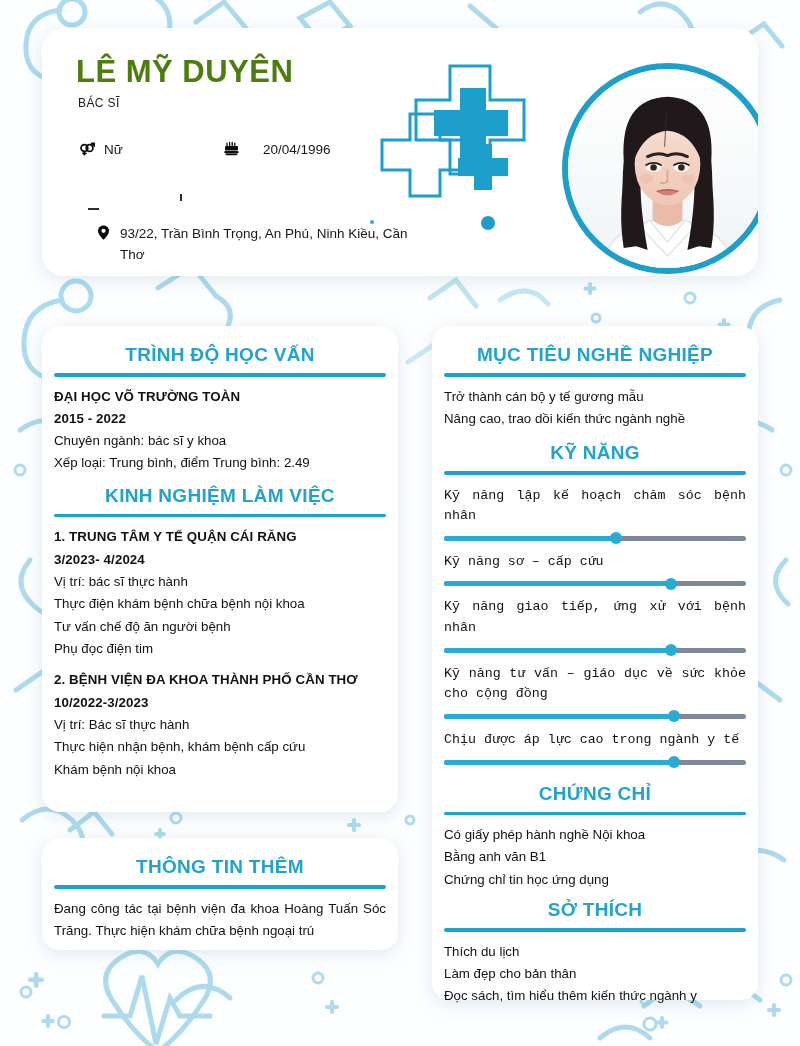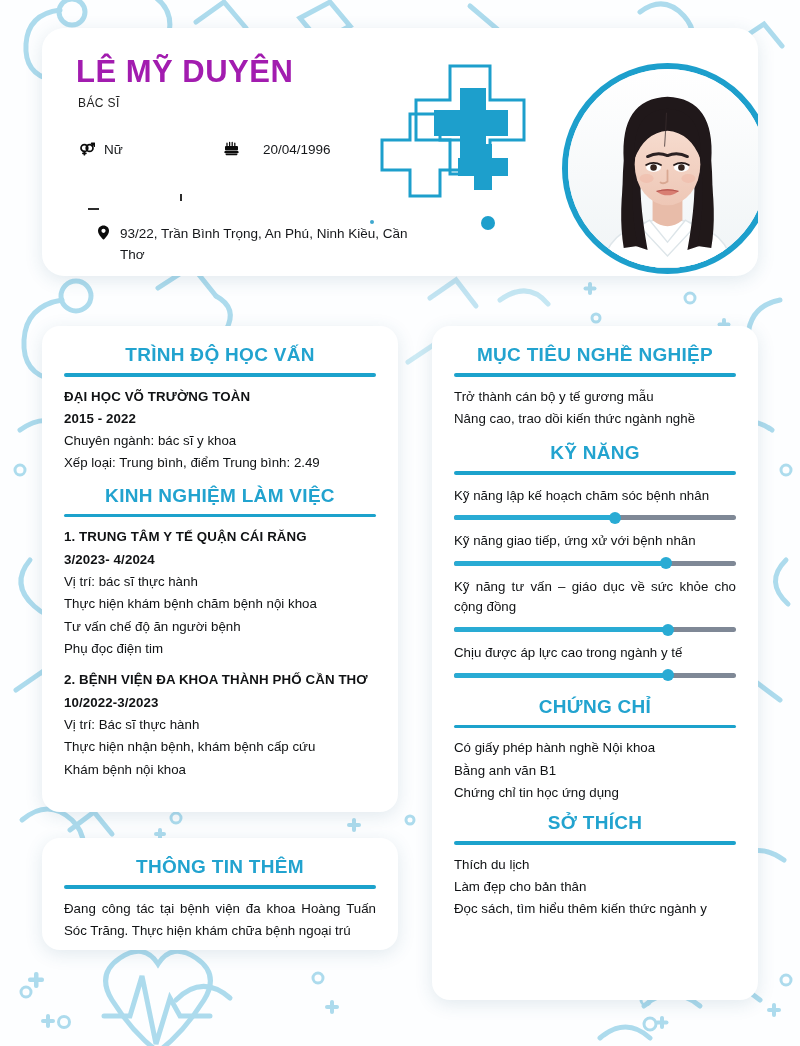--- a/index.html
+++ b/index.html
@@ -56,21 +56,21 @@
     pointer-events: none;
   }
 
   #name {
     position: absolute;
     left: 34px;
     top: 26px;
     font-size: 31px;
     font-weight: bold;
     letter-spacing: 0.5px;
-    color: #a21caf;
+    color: #4d7c0f;
     white-space: nowrap;
   }
 
   #job-title {
     position: absolute;
     left: 36px;
     top: 68px;
     font-size: 12px;
     font-weight: normal;
     color: #1d1d1d;
@@ -126,21 +126,21 @@
     background: #f4f7f9;
     z-index: 3;
   }
   #portrait svg { display: block; width: 100%; height: 100%; }
 
   
   #left-card  { left: 42px;  top: 326px; width: 356px; height: 486px; }
   #left-card2 { left: 42px;  top: 838px; width: 356px; height: 112px; }
   #right-card { left: 432px; top: 326px; width: 326px; height: 674px; }
 
-  .card-inner { padding: 0 22px; }
+  .card-inner { padding: 0 12px; }
 
   .section-title {
     text-align: center;
     color: #22A3CF;
     font-size: 19px;
     font-weight: bold;
     letter-spacing: 0.3px;
     margin-top: 18px;
   }
   .title-rule {
@@ -153,21 +153,21 @@
   .body-line {
     font-size: 13.3px;
     color: #101214;
     line-height: 1.68;
   }
   .body-line.bold { font-weight: bold; letter-spacing: 0.1px; }
   .block-gap { height: 9px; }
   .justified { text-align: justify; }
 
   
-  .skill { margin-top: 11px; }
+  .skill { margin-top: 11px; font-family: Liberation Mono, monospace; }
   .skill-label {
     font-size: 13.3px;
     color: #101214;
     line-height: 1.55;
     text-align: justify;
   }
   .skill-track {
     position: relative;
     height: 5px;
     background: #7F8896;
@@ -397,21 +397,21 @@
       <div class="body-line">Chuyên ngành: bác sĩ y khoa</div>
       <div class="body-line">Xếp loại: Trung bình, điểm Trung bình: 2.49</div>
 
       <div class="section-title" style="margin-top:10px;">KINH NGHIỆM LÀM VIỆC</div>
       <div class="title-rule"></div>
 
       <div>
         <div class="body-line bold">1. TRUNG TÂM Y TẾ QUẬN CÁI RĂNG</div>
         <div class="body-line bold">3/2023- 4/2024</div>
         <div class="body-line">Vị trí: bác sĩ thực hành</div>
-        <div class="body-line">Thực hiện khám bệnh chăm bệnh nội khoa</div>
+        <div class="body-line">Thực điện khám bệnh chữa bệnh nội khoa</div>
         <div class="body-line">Tư vấn chế độ ăn người bệnh</div>
         <div class="body-line">Phụ đọc điện tim</div>
       </div>
 
       <div class="block-gap"></div>
 
       <div>
         <div class="body-line bold">2. BỆNH VIỆN ĐA KHOA THÀNH PHỐ CẦN THƠ</div>
         <div class="body-line bold">10/2022-3/2023</div>
         <div class="body-line">Vị trí: Bác sĩ thực hành</div>
@@ -441,20 +441,27 @@
       <div class="title-rule"></div>
 
       <div class="skill">
         <div class="skill-label">Kỹ năng lập kế hoạch chăm sóc bệnh nhân</div>
         <div class="skill-track">
           <div class="skill-fill" style="width: 57%;"></div>
           <div class="skill-knob" style="left: 57%;"></div>
         </div>
       </div>
 
+      <div class="skill">
+        <div class="skill-label">Kỹ năng sơ – cấp cứu</div>
+        <div class="skill-track">
+          <div class="skill-fill" style="width: 75%;"></div>
+          <div class="skill-knob" style="left: 75%;"></div>
+        </div>
+      </div>
 
       <div class="skill">
         <div class="skill-label">Kỹ năng giao tiếp, ứng xử với bệnh nhân</div>
         <div class="skill-track">
           <div class="skill-fill" style="width: 75%;"></div>
           <div class="skill-knob" style="left: 75%;"></div>
         </div>
       </div>
 
       <div class="skill">

